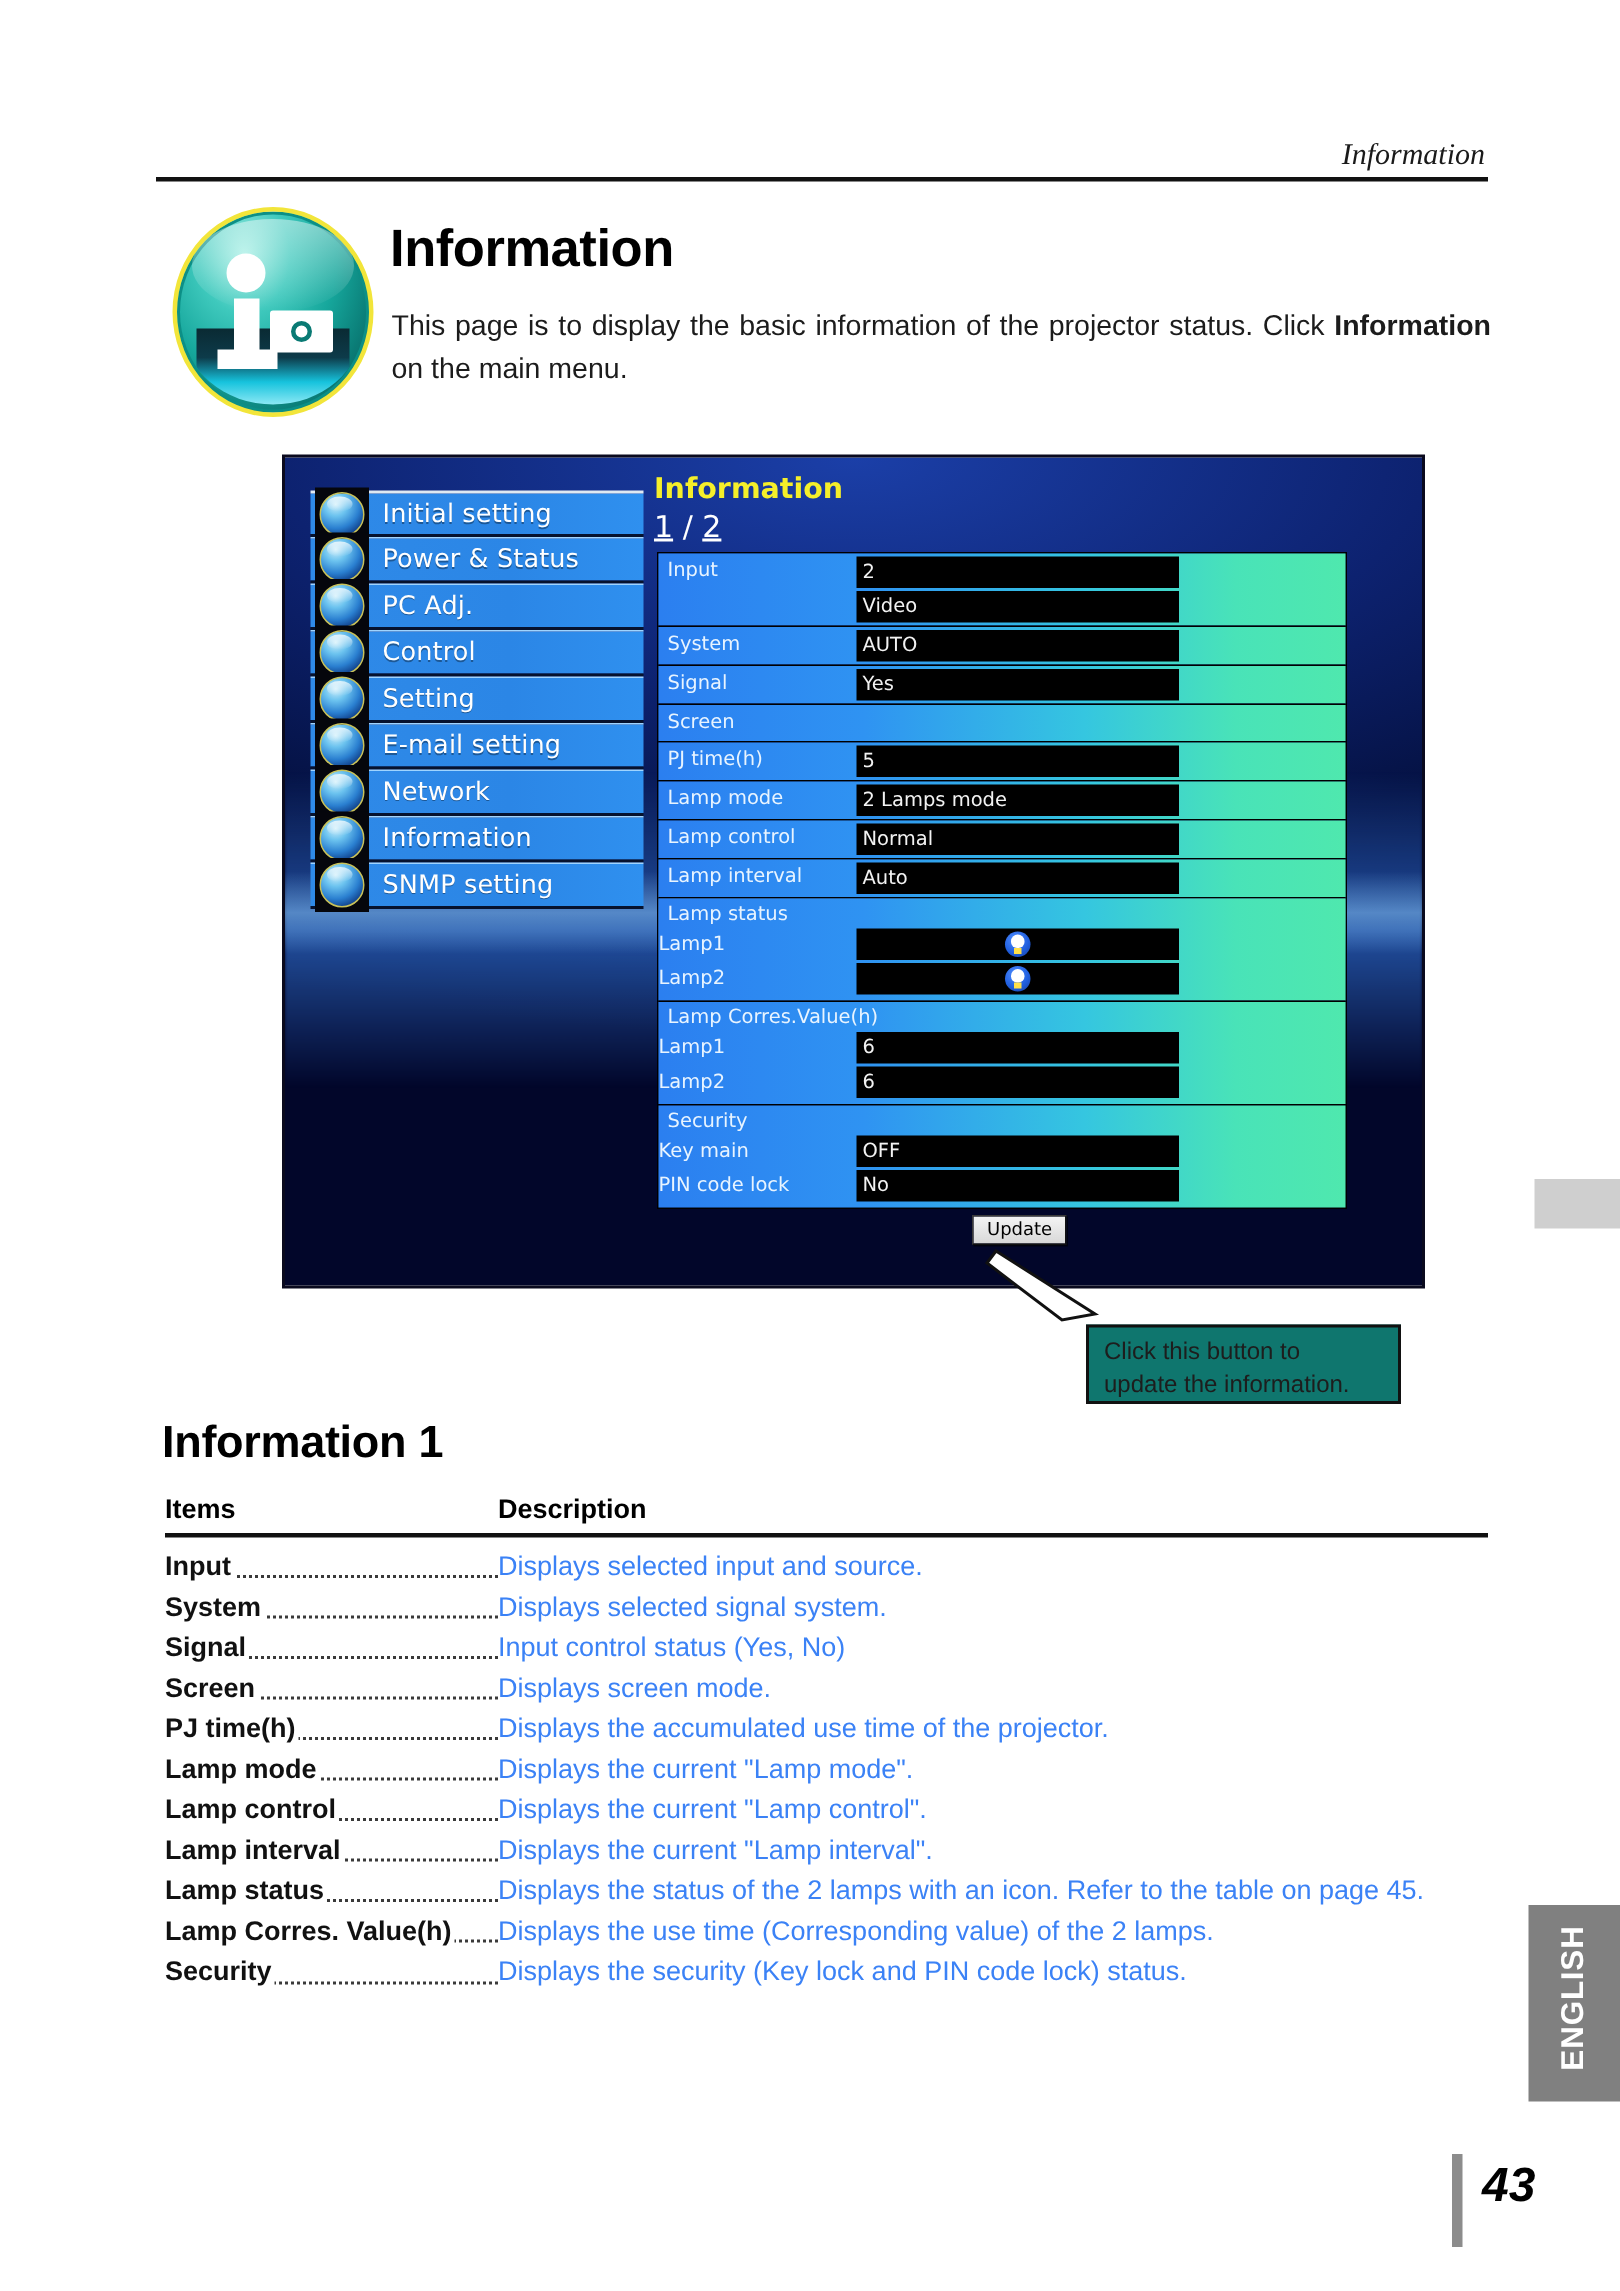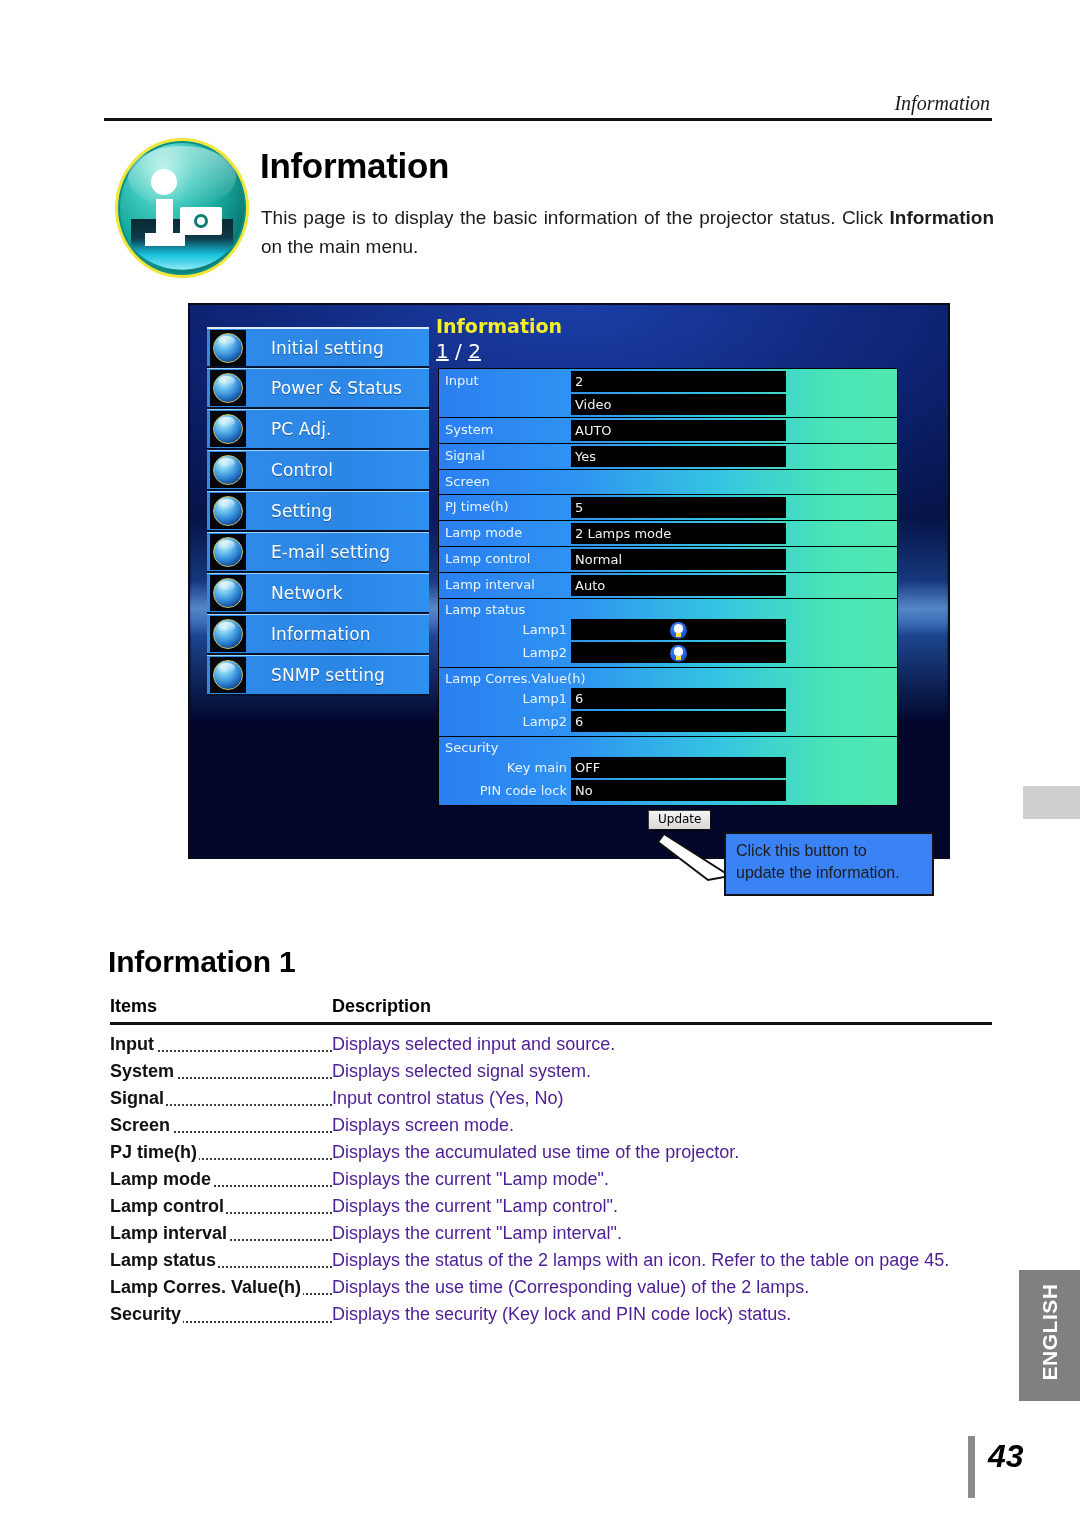--- a/index.html
+++ b/index.html
@@ -102,25 +102,25 @@
   #shot .bg-glow2 {
     position:absolute; left:0; top:50%; width:100%; height:10%;
     background:linear-gradient(180deg, rgba(120,190,255,.0), rgba(150,210,255,.45), rgba(120,190,255,0));
   }
 
   
   #shot-sidebar {
     position:absolute; left:17px; top:22px; width:222px;
   }
   .menu-item {
-    position:relative; height:41px;
+    position:relative; height:31px;
     background:linear-gradient(90deg,#2f8ae8 0%, #2b86e6 60%, #2f90ef 100%);
     border-top:1px solid #9fd4ff;
     border-bottom:2px solid #06122e;
-    display:flex; align-items:center;gap:16px;
+    display:flex; align-items:center;
   }
   .menu-item:first-child { border-top:2px solid #dfe9f2; }
   .menu-item .mi-icon {
     width:36px; height:36px; margin-left:3px; flex:0 0 auto;
     background:#05060c;
     display:flex; align-items:center; justify-content:center;
   }
   .menu-item .mi-icon .orb {
     width:30px; height:30px; border-radius:50%;
     background:radial-gradient(circle at 35% 26%, #cfeffb 0%, #6cc3ef 28%, #2a7fd0 58%, #0e3c86 82%, #071d49 100%);
@@ -183,21 +183,21 @@
     padding:3px 0 4px 0;
   }
   .group-row:last-child { border-bottom:none; }
   .group-row .grp-title {
     color:#e8f4ff; font-size:13px; padding-left:6px; margin-bottom:2px;
     font-family:"DejaVu Sans", sans-serif;
   }
   .sub-row { display:flex; align-items:center; margin-bottom:2px; }
   .sub-row:last-child { margin-bottom:0; }
   .sub-row .sub-lbl {
-    width:132px; flex:0 0 132px; text-align:right; padding-right:4px;
+    width:132px; flex:0 0 132px; padding-right:4px;
     color:#e8f4ff; font-size:13px;
     font-family:"DejaVu Sans", sans-serif;
   }
   .bulb {
     width:17px; height:17px; border-radius:50%;
     background:radial-gradient(circle at 40% 30%, #4f8dff 0%, #2160e0 55%, #143f9e 100%);
     display:inline-block; position:relative; vertical-align:middle;
   }
   .bulb .glass {
     position:absolute; left:4px; top:2px; width:9px; height:9px;
@@ -214,22 +214,22 @@
     background:linear-gradient(180deg,#f4f4f4,#d8d8d8);
     border:1px solid #3a3a3a; border-right-color:#111; border-bottom-color:#111;
     color:#000; font-size:12px; font-family:"DejaVu Sans", sans-serif;
     padding:1px 9px 2px 9px; line-height:1.25;
     box-shadow:1px 1px 0 rgba(0,0,0,.6);
   }
 
   
   #callout-svg { position:absolute; left:652px; top:828px; width:290px; height:60px; }
   #callout-box {
-    position:absolute; left:724px; top:832px; width:210px; height:64px;
-    border:2px solid #111; background:#3b82f6;
+    position:absolute; left:724px; top:883px; width:210px; height:53px;
+    border:2px solid #111; background:#0f766e;
     padding:6px 0 0 10px;
   }
   #callout-box .co-line { font-size:16px; line-height:1.35; color:#1d1d1d; }
 
   
   #section-title {
     position:absolute; left:108px; top:945px;
     font-size:30px; font-weight:bold; letter-spacing:-.2px;
   }
   #items-table {
@@ -246,21 +246,21 @@
     font-size:18px; font-weight:bold; color:#111;
     white-space:nowrap; overflow:hidden; position:relative;
     line-height:1.45;
   }
   .item-row .ir-name .nm { background:#fff; padding-right:2px; position:relative; z-index:2; }
   .item-row .ir-name .dots {
     position:absolute; left:0; right:0; bottom:5px; z-index:1;
     border-bottom:2px dotted #3a3a3a;
   }
   .item-row .ir-desc {
-    flex:1 1 auto; font-size:18px; color:#4c1d95; line-height:1.45;
+    flex:1 1 auto; font-size:18px; color:#3b82f6; line-height:1.45;
   }
 
   
   #tab-gray {
     position:absolute; left:1023px; top:786px; width:57px; height:33px;
     background:#cfcfcf;
   }
   #tab-english {
     position:absolute; left:1019px; top:1270px; width:61px; height:131px;
     background:#808080;

